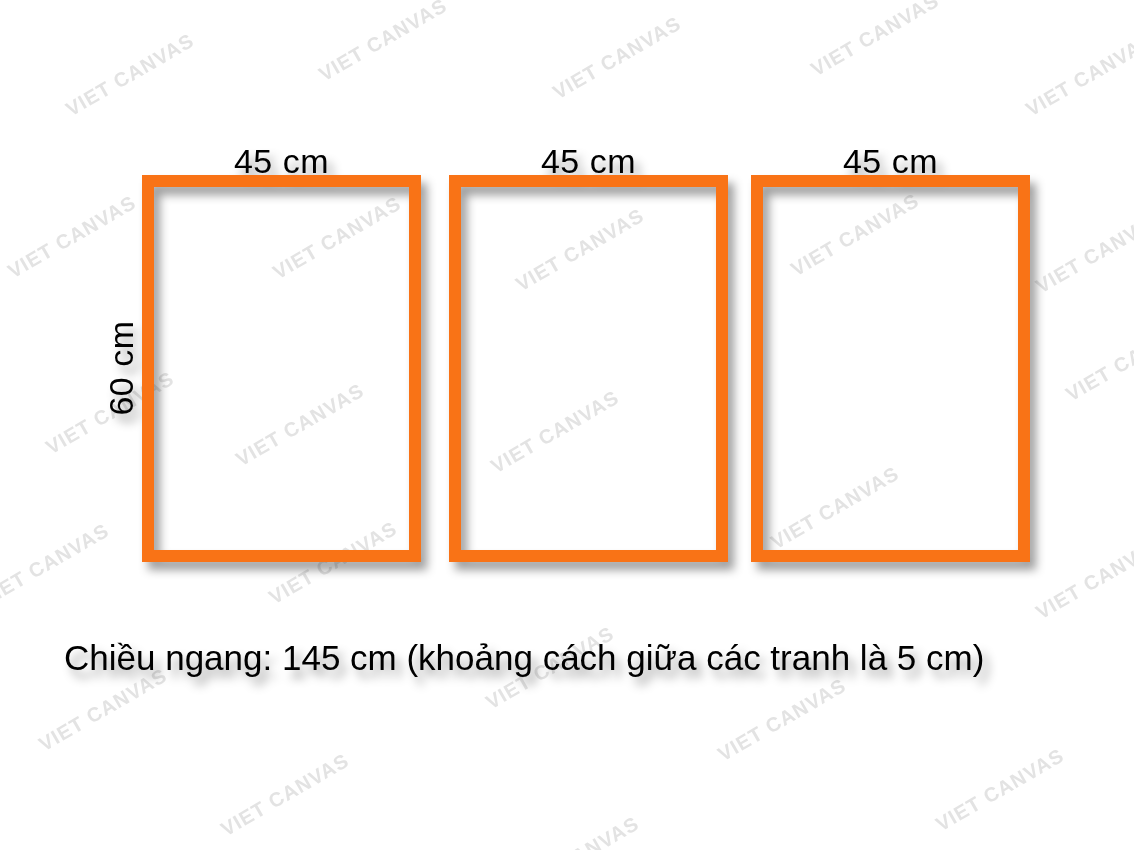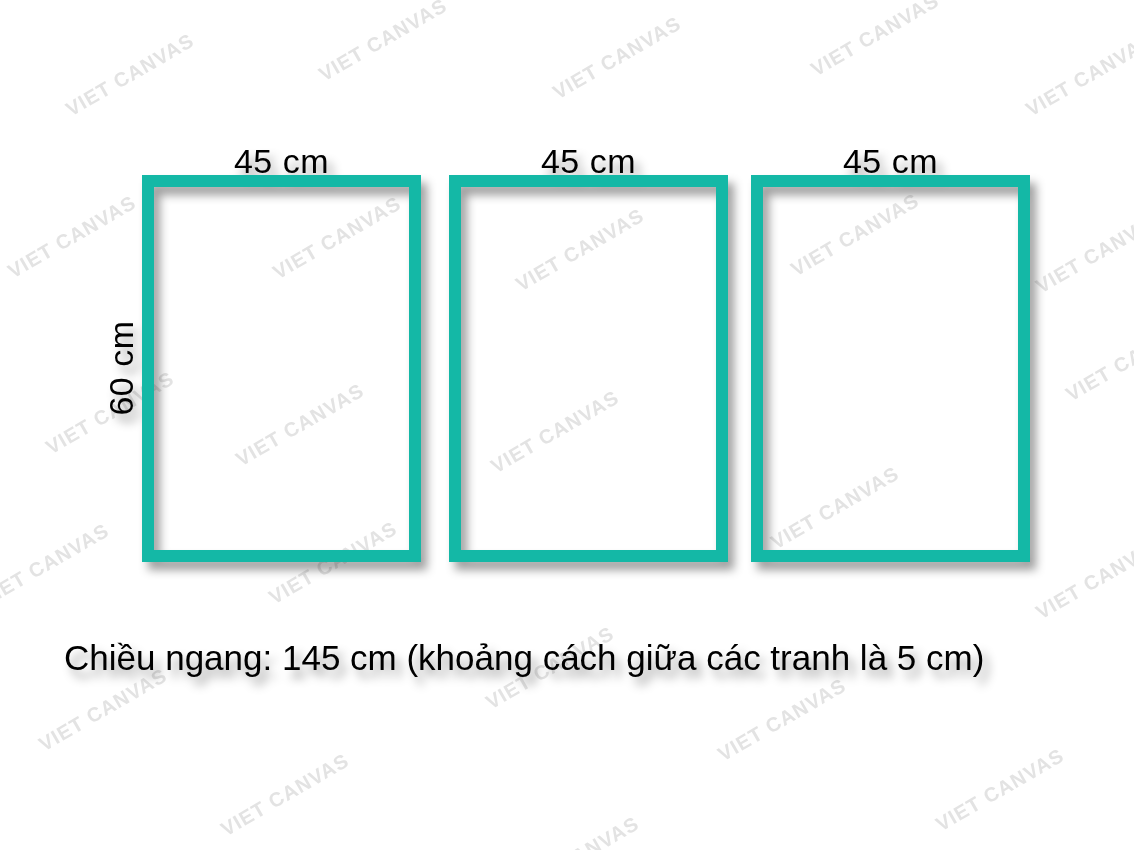--- a/index.html
+++ b/index.html
@@ -37,21 +37,21 @@
     position: absolute;
     inset: 0;
     z-index: 2;
     filter: drop-shadow(6px 8px 5px rgba(0, 0, 0, 0.38));
   }
   .frame {
     position: absolute;
     top: 175px;
     width: 279px;
     height: 387px;
-    border: 12px solid #14b8a6;
+    border: 12px solid #f97316;
     box-sizing: border-box;
     background: transparent;
   }
   .frame--1 { left: 142px; }
   .frame--2 { left: 449px; }
   .frame--3 { left: 751px; }
 
   .frame-label {
     position: absolute;
     top: -46px;

